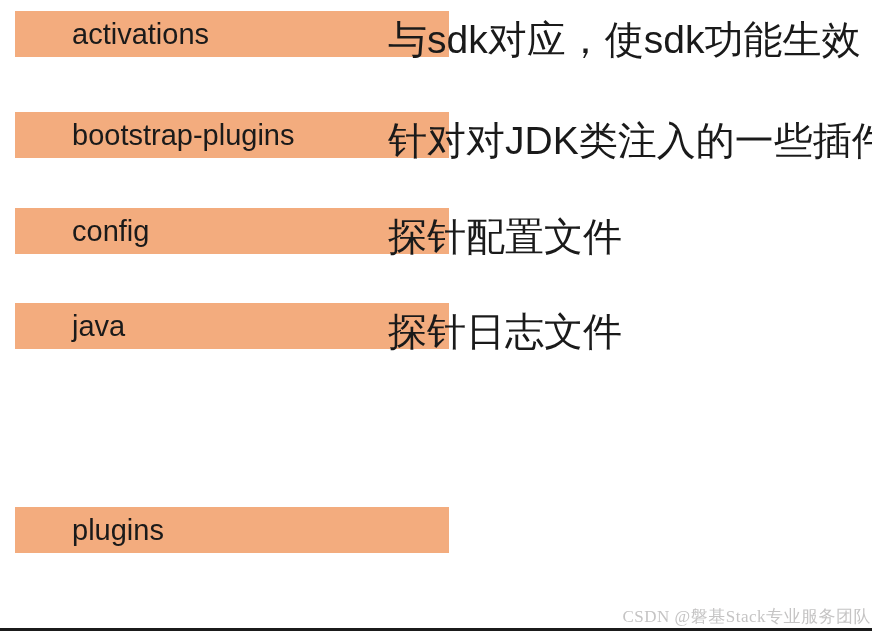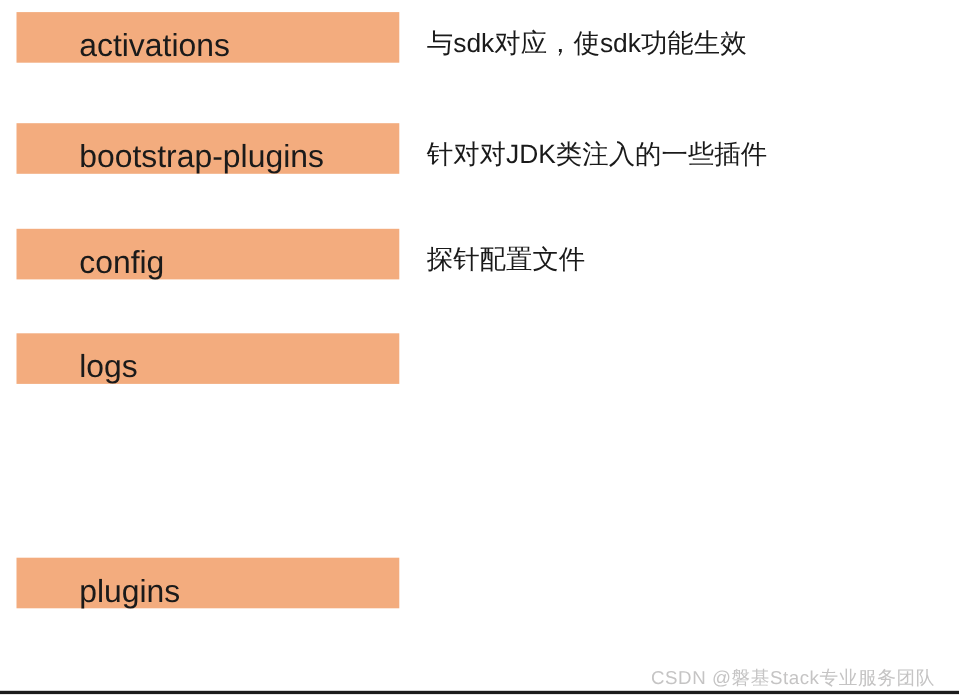--- a/index.html
+++ b/index.html
@@ -9,49 +9,50 @@
     height: 635px;
     background: #ffffff;
     overflow: hidden;
     font-family: "Liberation Sans", "DejaVu Sans", sans-serif;
     color: var(--text-color, #1a1a1a);
   }
   .row { position: absolute; left: 0; width: 100%; height: 46px; }
   .bar {
     position: absolute;
     left: 15px; top: 0;
-    width: 348px; height: 46px;
+    width: 434px; height: 46px;
     background: var(--bar-color, #F3AC7E);
     display: flex;
-    align-items: flex-end;
+    align-items: center;
   }
   .bar-label {
     padding-left: 57px;
     font-size: 29px;
     line-height: 1;
     color: var(--text-color, #1a1a1a);
     white-space: nowrap;
   }
   .desc {
     position: absolute;
     left: 388px; top: 6px;
     height: 46px;
     line-height: 46px;
-    font-size: 24px;
+    font-size: 39px;
     color: var(--text-color, #1a1a1a);
     white-space: nowrap;
   }
   .watermark {
     position: absolute;
-    right: 22px;
+    right: 1px;
     bottom: 7px;
     font-size: 17px;
     letter-spacing: 0.5px;
     color: var(--watermark-color, #c5c4c4);
     white-space: nowrap;
+    font-family: Liberation Serif, serif;
   }
   .bottom-line {
     position: absolute;
     left: 0; top: 628px;
     width: 100%; height: 3px;
     background: var(--line-color, #1b1b1b);
   }
 </style>
 </head>
 <body>
@@ -74,22 +75,23 @@
 
   <div class="row" style="top:208px">
     <div class="bar">
       <span class="bar-label">config</span>
     </div>
     <div class="desc">探针配置文件</div>
   </div>
 
   <div class="row" style="top:303px">
     <div class="bar">
-      <span class="bar-label">logs</span>
+      <span class="bar-label">java</span>
     </div>
+    <div class="desc">探针日志文件</div>
   </div>
 
 
   <div class="row" style="top:507px">
     <div class="bar">
       <span class="bar-label">plugins</span>
     </div>
   </div>
 
   <div class="row" style="top:578px">

